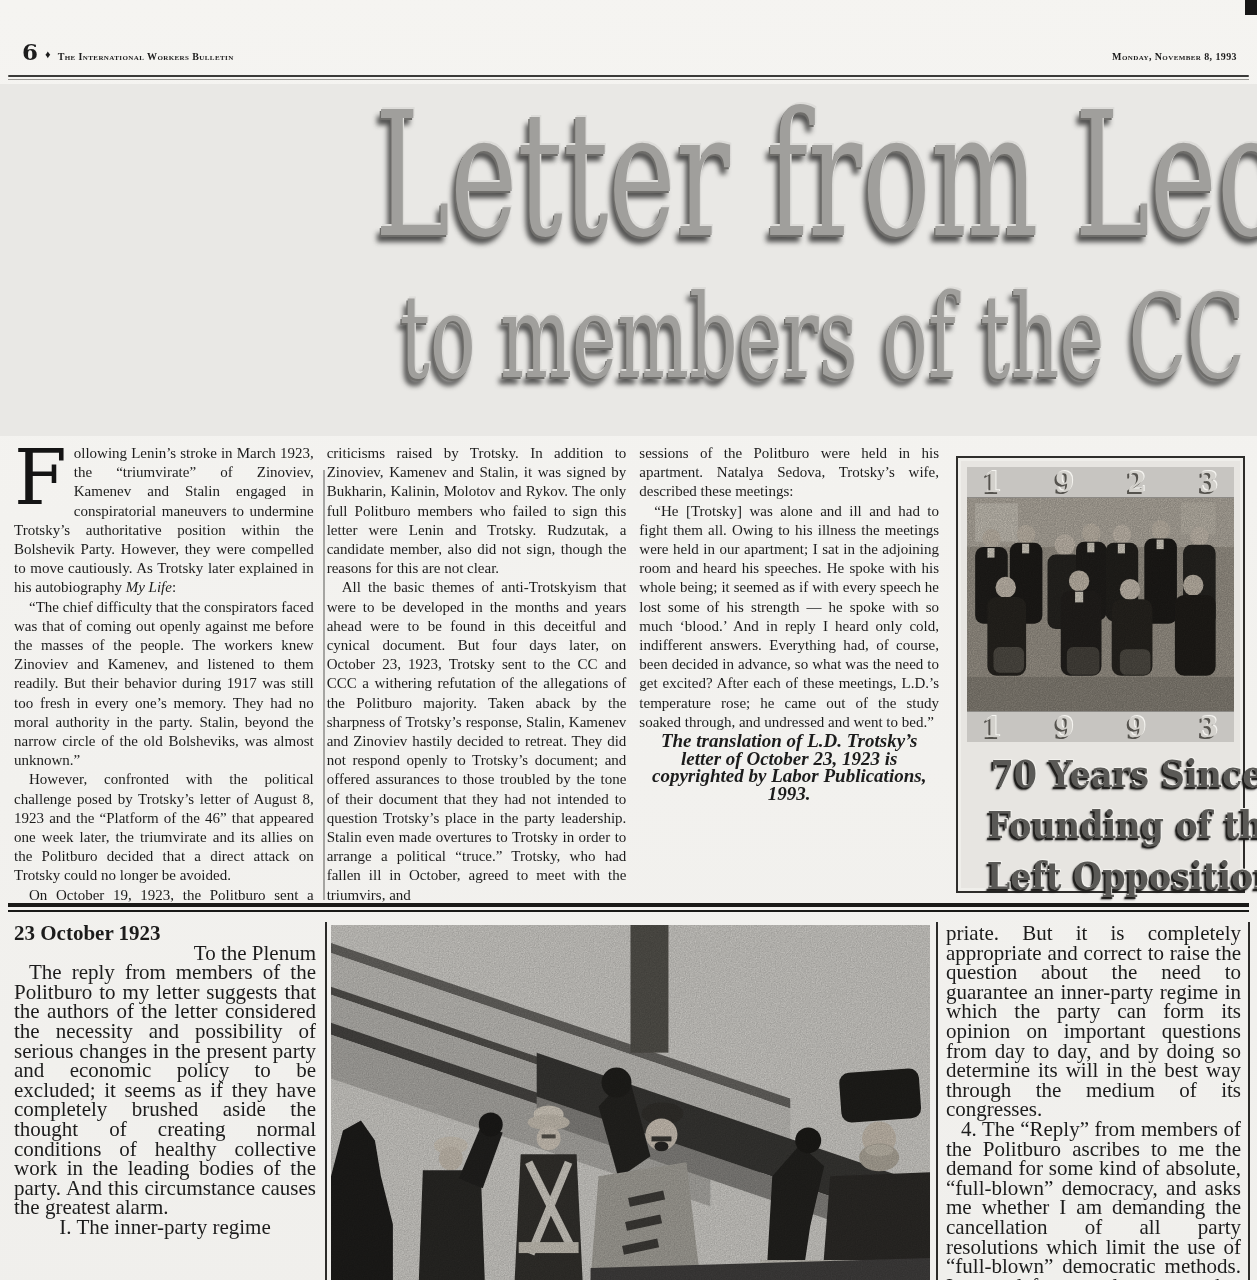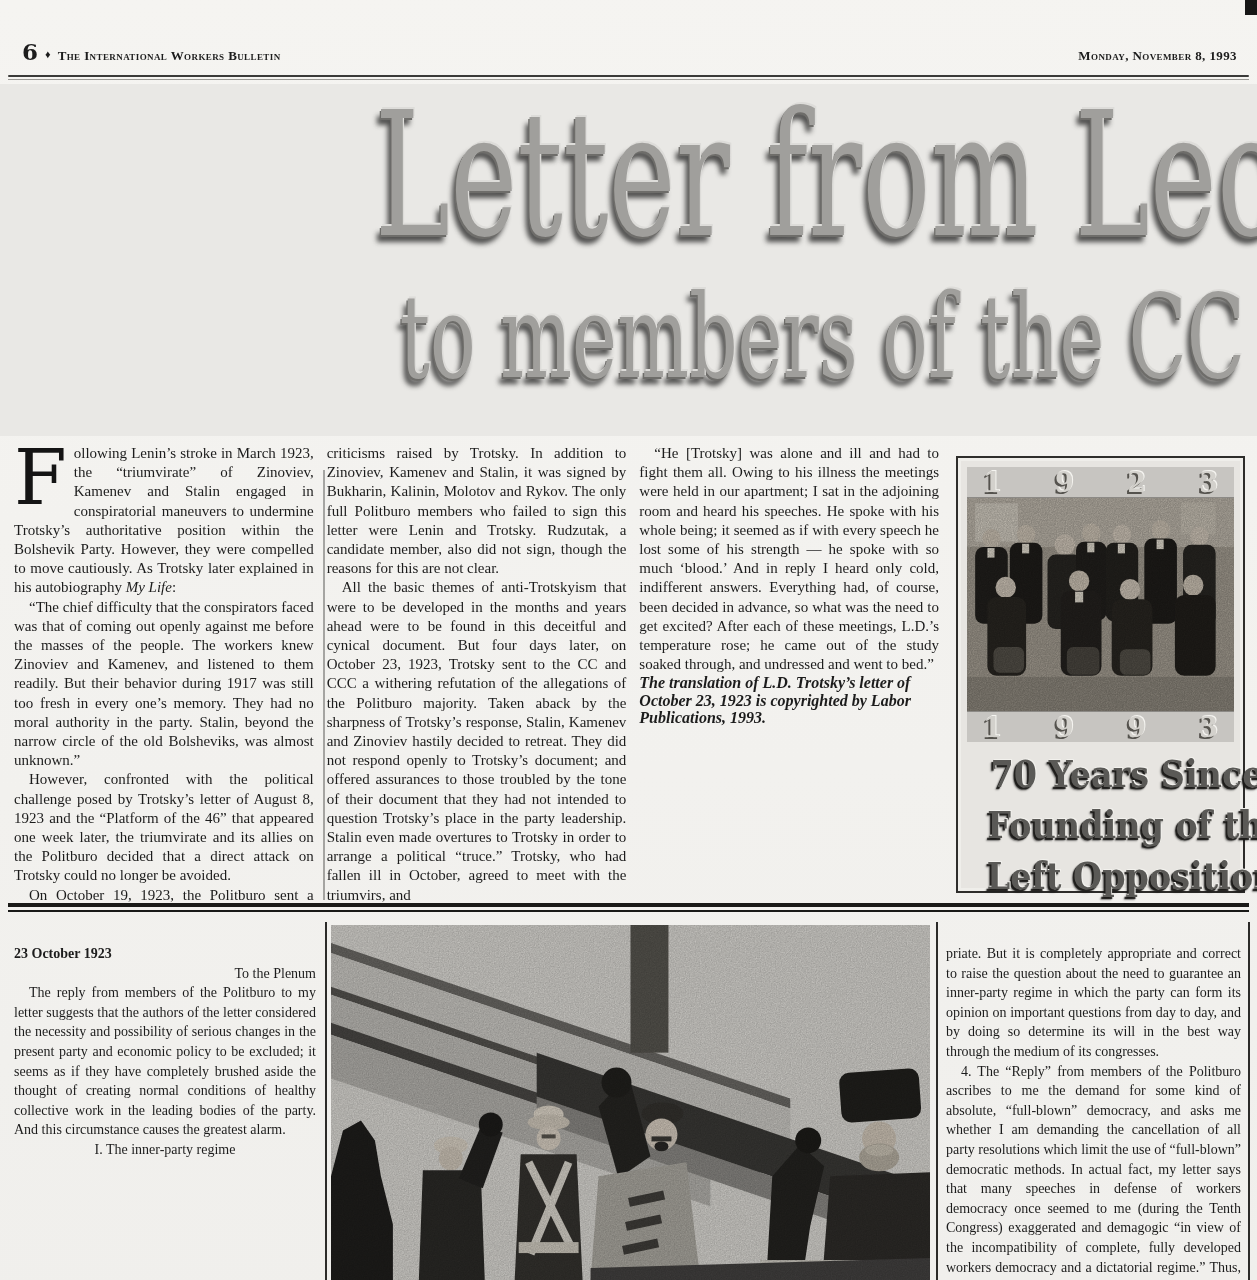--- a/index.html
+++ b/index.html
@@ -3,60 +3,60 @@
 <meta charset="utf-8">
 <style>
   html,body{margin:0;padding:0;background:#e8e7e4;}
   #page{position:relative;width:1257px;height:1280px;background:linear-gradient(178deg,#f5f4f1,#f0efec);
         overflow:hidden;font-family:"Liberation Serif",serif;color:#1c1c1c;}
   
   .hdr{position:absolute;top:38px;left:22px;right:20px;display:flex;justify-content:space-between;align-items:baseline;}
   .hdr-left{display:flex;align-items:baseline;gap:7px;}
   .pagenum{font-size:23px;font-weight:bold;font-family:"DejaVu Serif",serif;}
   .diamond{font-size:11px;position:relative;top:-2px;}
-  .masthead,.dateline-top{font-variant:small-caps;font-weight:bold;font-size:13px;letter-spacing:.4px;}
+  .masthead,.dateline-top{font-variant:small-caps;font-weight:bold;font-size:10px;letter-spacing:.4px;}
   .rule1{position:absolute;left:8px;right:8px;top:75px;height:2px;background:#3a3a38;border-radius:2px;}
   .rule1b{position:absolute;left:8px;right:8px;top:79px;height:1px;background:#9a9995;}
   .scan-mark{position:absolute;right:0;top:0;width:12px;height:15px;background:#161616;}
   
   .hl-band{position:absolute;left:0;right:0;top:84px;height:352px;background:#e9e8e5;}
   .hl{position:absolute;left:0;width:100%;text-align:center;white-space:nowrap;font-family:"DejaVu Serif",serif;color:#a09f9c;}
   .hl span{display:inline-block;transform-origin:center;
            text-shadow:2px -2px 0 #dddcd9,-2px 2px 0 #6e6d6a,-6px 7px 6px rgba(22,22,22,.72);}
   .hl1{top:88px;font-size:172px;line-height:1.02;}
   .hl1 span{transform:scaleX(.66);}
   .hl2{top:278px;font-size:116px;line-height:1.02;}
   .hl2 span{transform:scaleX(.655);}
   
   .intro{position:absolute;left:14px;top:444px;width:925px;height:460px;overflow:hidden;display:flex;gap:13px;}
   .icol{width:300px;font-size:15px;line-height:19.2px;text-align:justify;}
   .icol p{margin:0;}
   .ind{text-indent:15px;}
   .cont{text-indent:0;}
   .dropcap{float:left;font-family:"DejaVu Serif",serif;font-size:76px;line-height:62px;padding:3px 7px 0 0;color:#141414;}
   .booktitle{font-style:italic;}
-  .credit{font-style:italic;font-weight:bold;font-size:16px;line-height:17.5px;margin-top:16px;text-align:left;}
+  .credit{font-style:italic;font-weight:bold;font-size:19px;line-height:17.5px;margin-top:16px;text-align:center;}
   .col-rule{position:absolute;left:323px;top:470px;width:2px;height:430px;background:rgba(40,40,38,.38);}
   
   .sbox{position:absolute;left:956px;top:456px;width:289px;height:437px;background:#e7e5e1;border:2px solid #2e2d2b;
         box-shadow:0 0 0 3px #efeeea inset;padding:9px;box-sizing:border-box;}
   .ystrip{height:30px;background:#c7c5c1;display:flex;justify-content:space-between;align-items:center;padding:0 16px;}
   .ystrip b{font-family:"DejaVu Serif",serif;font-weight:bold;font-size:27px;color:#d3d1cc;
             text-shadow:-2px 2px 0 #55534e,1px -1px 0 #f5f4f0;}
   .sphoto{display:block;width:100%;height:213px;border-top:1px solid #8c8a86;border-bottom:1px solid #8c8a86;}
   .stitle{margin-top:10px;text-align:center;}
   .stitle div{line-height:43px;white-space:nowrap;}
   .stitle span{display:inline-block;transform:scaleX(.88);transform-origin:center;font-family:"DejaVu Serif",serif;
                font-weight:bold;font-size:38px;color:#5a5956;
                text-shadow:1px -1px 0 #f2f1ed,-2px 2px 1px #1d1c1a,-3px 3px 2px rgba(20,20,20,.45);}
   
   .bigrule{position:absolute;left:8px;right:8px;top:903px;height:9px;border-top:4px solid #191917;border-bottom:2px solid #191917;box-sizing:border-box;}
   
   .lsec{position:absolute;left:0;top:922px;width:1257px;height:358px;overflow:hidden;}
-  .lcol{position:absolute;top:22px;font-size:14px;line-height:19.6px;text-align:justify;}
+  .lcol{position:absolute;top:2px;font-size:21px;line-height:19.6px;text-align:justify;}
   .lcol p{margin:0;}
   .lcol-left{left:14px;width:302px;}
   .lcol-right{left:946px;width:295px;}
   .ldate{font-weight:bold;text-align:left;margin-bottom:21px;}
   .lsal{text-align:right;margin-bottom:24px;}
   .lhead{text-align:center;font-weight:normal;margin:22px 0 20px 0;}
   .vrule{position:absolute;top:0;width:2px;height:358px;background:#2c2b29;}
   .vr1{left:325px;}.vr2{left:936px;}.vr3{left:1248px;}
   .mphoto{position:absolute;left:331px;top:3px;width:599px;height:355px;display:block;}
 </style>
@@ -87,20 +87,21 @@
       <p class="cont"><span class="dropcap">F</span><span>ollowing Lenin’s stroke in March 1923, the “triumvirate” of Zinoviev, Kamenev and Stalin engaged in conspiratorial maneuvers to undermine Trotsky’s authoritative position within the Bolshevik Party. However, they were compelled to move cautiously. As Trotsky later explained in his autobiography </span><span class="booktitle">My Life</span><span>:</span></p>
       <p class="ind">“The chief difficulty that the conspirators faced was that of coming out openly against me before the masses of the people. The workers knew Zinoviev and Kamenev, and listened to them readily. But their behavior during 1917 was still too fresh in every one’s memory. They had no moral authority in the party. Stalin, beyond the narrow circle of the old Bolsheviks, was almost unknown.”</p>
       <p class="ind">However, confronted with the political challenge posed by Trotsky’s letter of August 8, 1923 and the “Platform of the 46” that appeared one week later, the triumvirate and its allies on the Politburo decided that a direct attack on Trotsky could no longer be avoided.</p>
       <p class="ind">On October 19, 1923, the Politburo sent a letter to the Central Committee and Central Control Commission bitterly denouncing the</p>
     </div>
     <div class="icol">
       <p class="cont">criticisms raised by Trotsky. In addition to Zinoviev, Kamenev and Stalin, it was signed by Bukharin, Kalinin, Molotov and Rykov. The only full Politburo members who failed to sign this letter were Lenin and Trotsky. Rudzutak, a candidate member, also did not sign, though the reasons for this are not clear.</p>
       <p class="ind">All the basic themes of anti-Trotskyism that were to be developed in the months and years ahead were to be found in this deceitful and cynical document. But four days later, on October 23, 1923, Trotsky sent to the CC and CCC a withering refutation of the allegations of the Politburo majority. Taken aback by the sharpness of Trotsky’s response, Stalin, Kamenev and Zinoviev hastily decided to retreat. They did not respond openly to Trotsky’s document; and offered assurances to those troubled by the tone of their document that they had not intended to question Trotsky’s place in the party leadership. Stalin even made overtures to Trotsky in order to arrange a political “truce.” Trotsky, who had fallen ill in October, agreed to meet with the triumvirs, and</p>
     </div>
     <div class="icol">
+      <p class="cont">sessions of the Politburo were held in his apartment. Natalya Sedova, Trotsky’s wife, described these meetings:</p>
       <p class="ind">“He [Trotsky] was alone and ill and had to fight them all. Owing to his illness the meetings were held in our apartment; I sat in the adjoining room and heard his speeches. He spoke with his whole being; it seemed as if with every speech he lost some of his strength — he spoke with so much ‘blood.’ And in reply I heard only cold, indifferent answers. Everything had, of course, been decided in advance, so what was the need to get excited? After each of these meetings, L.D.’s temperature rose; he came out of the study soaked through, and undressed and went to bed.”</p>
       <p class="credit">The translation of L.D. Trotsky’s letter of October 23, 1923 is copyrighted by Labor Publications, 1993.</p>
     </div>
   </div>
   <div class="col-rule"></div>
 
   <div class="sbox">
     <div class="ystrip">
       <b>1</b>
       <b>9</b>

